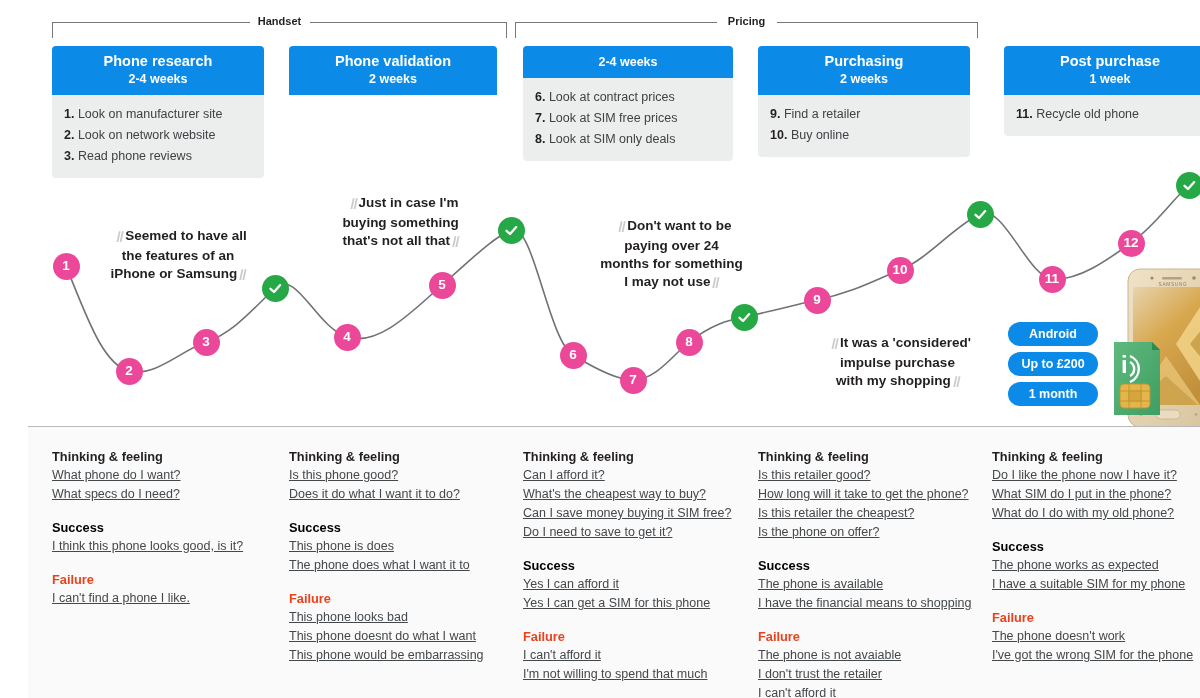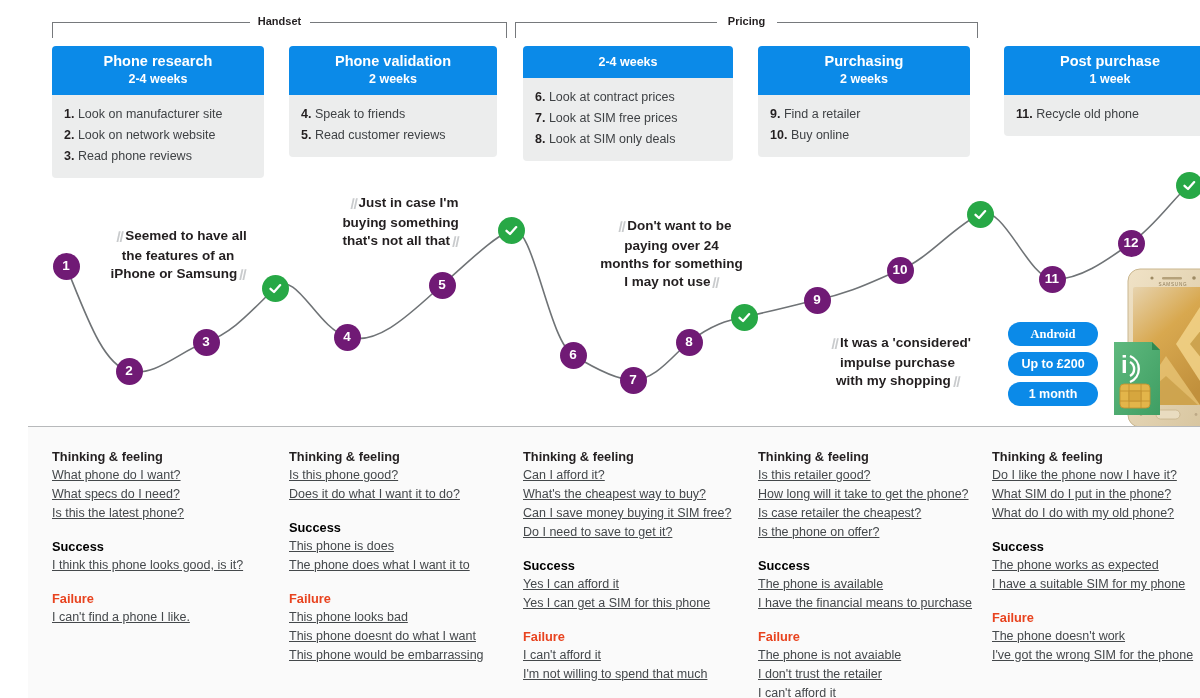--- a/index.html
+++ b/index.html
@@ -39,21 +39,21 @@
   .stage-body ol { list-style: none; }
   .stage-li { font-size: 12.5px; color: #3f4245; line-height: 1.68; white-space: nowrap; }
   .stage-li .num { font-weight: bold; color: #231f20; }
 
   
   .journey { position: absolute; left: 0; top: 165px; width: 1200px; height: 262px; }
   .journey svg { position: absolute; left: 0; top: 0; }
 
   .node {
     position: absolute; width: 27px; height: 27px; border-radius: 50%;
-    background: #701a75; color: #ffffff;
+    background: #ec4899; color: #ffffff;
     font-size: 13.5px; font-weight: bold;
     display: flex; align-items: center; justify-content: center;
     line-height: 1;
   }
   .node.ok { background: #27a846; }
   .node.ok svg { position: static; }
 
   .quote {
     position: absolute; font-size: 13.5px; font-weight: bold; color: #231f20;
     line-height: 1.33; text-align: center;
@@ -125,26 +125,20 @@
             <li class="stage-li"><span class="num">1.</span> <span>Look on manufacturer site</span></li>
             <li class="stage-li"><span class="num">2.</span> <span>Look on network website</span></li>
             <li class="stage-li"><span class="num">3.</span> <span>Read phone reviews</span></li>
           </ol>
         </div>
       </div>
       <div class="stage" style="left: 261px; width: 208px;">
         <div class="stage-head">
           <div class="stage-title">Phone validation</div>
           <div class="stage-dur">2 weeks</div>
-        </div>
-        <div class="stage-body">
-          <ol>
-            <li class="stage-li"><span class="num">4.</span> <span>Speak to friends</span></li>
-            <li class="stage-li"><span class="num">5.</span> <span>Read customer reviews</span></li>
-          </ol>
         </div>
       </div>
       <div class="stage" style="left: 495px; width: 210px;">
         <div class="stage-head">
           <div class="stage-dur">2-4 weeks</div>
         </div>
         <div class="stage-body">
           <ol>
             <li class="stage-li"><span class="num">6.</span> <span>Look at contract prices</span></li>
             <li class="stage-li"><span class="num">7.</span> <span>Look at SIM free prices</span></li>
@@ -255,21 +249,21 @@
           <div><span>months for something</span></div>
           <div><span>I may not use</span><span class="qm close">‖</span></div>
         </div>
         <div class="quote" style="left: 787px; top: 169px; width: 165px;">
           <div><span class="qm open"> ‖</span><span>It was a 'considered'</span></div>
           <div><span>impulse purchase</span></div>
           <div><span>with my shopping</span><span class="qm close">‖</span></div>
         </div>
       </div>
     <div id="badges-layer">
-        <div class="badge" style="left: 980px; top: 157px; font-family: Liberation Serif, serif;">Android</div>
+        <div class="badge" style="left: 980px; top: 157px;">Android</div>
         <div class="badge" style="left: 980px; top: 187px;">Up to £200</div>
         <div class="badge" style="left: 980px; top: 217px;">1 month</div>
       </div>
 
     <div class="device" style="left:1086px; top:95px;">
       <svg width="108" height="170" viewBox="0 0 108 170">
         <defs>
           <linearGradient id="goldBody" x1="0" y1="0" x2="1" y2="1">
             <stop offset="0%" stop-color="#f0e2c6"></stop>
             <stop offset="50%" stop-color="#e3d3b2"></stop>
@@ -330,21 +324,20 @@
   </div>
 
   <div class="divider"></div>
 
   <div class="bottom">
     <div id="bottom-layer">
         <div class="bcol" style="left: 24px; width: 230px;">
           <div class="bhead">Thinking &amp; feeling</div>
           <div class="bline">What phone do I want?</div>
           <div class="bline">What specs do I need?</div>
-          <div class="bline">Is this the latest phone?</div>
           <div class="bgroup">
             <div class="bhead success">Success</div>
             <div class="bline">I think this phone looks good, is it?</div>
           </div>
           <div class="bgroup">
             <div class="bhead failure">Failure</div>
             <div class="bline">I can't find a phone I like.</div>
           </div>
         </div>
         <div class="bcol" style="left: 261px; width: 230px;">
@@ -377,26 +370,26 @@
           <div class="bgroup">
             <div class="bhead failure">Failure</div>
             <div class="bline">I can't afford it</div>
             <div class="bline">I'm not willing to spend that much</div>
           </div>
         </div>
         <div class="bcol" style="left: 730px; width: 230px;">
           <div class="bhead">Thinking &amp; feeling</div>
           <div class="bline">Is this retailer good?</div>
           <div class="bline">How long will it take to get the phone?</div>
-          <div class="bline">Is case retailer the cheapest?</div>
+          <div class="bline">Is this retailer the cheapest?</div>
           <div class="bline">Is the phone on offer?</div>
           <div class="bgroup">
             <div class="bhead success">Success</div>
             <div class="bline">The phone is available</div>
-            <div class="bline">I have the financial means to purchase</div>
+            <div class="bline">I have the financial means to shopping</div>
           </div>
           <div class="bgroup">
             <div class="bhead failure">Failure</div>
             <div class="bline">The phone is not avaiable</div>
             <div class="bline">I don't trust the retailer</div>
             <div class="bline">I can't afford it</div>
           </div>
         </div>
         <div class="bcol" style="left: 964px; width: 230px;">
           <div class="bhead">Thinking &amp; feeling</div>

